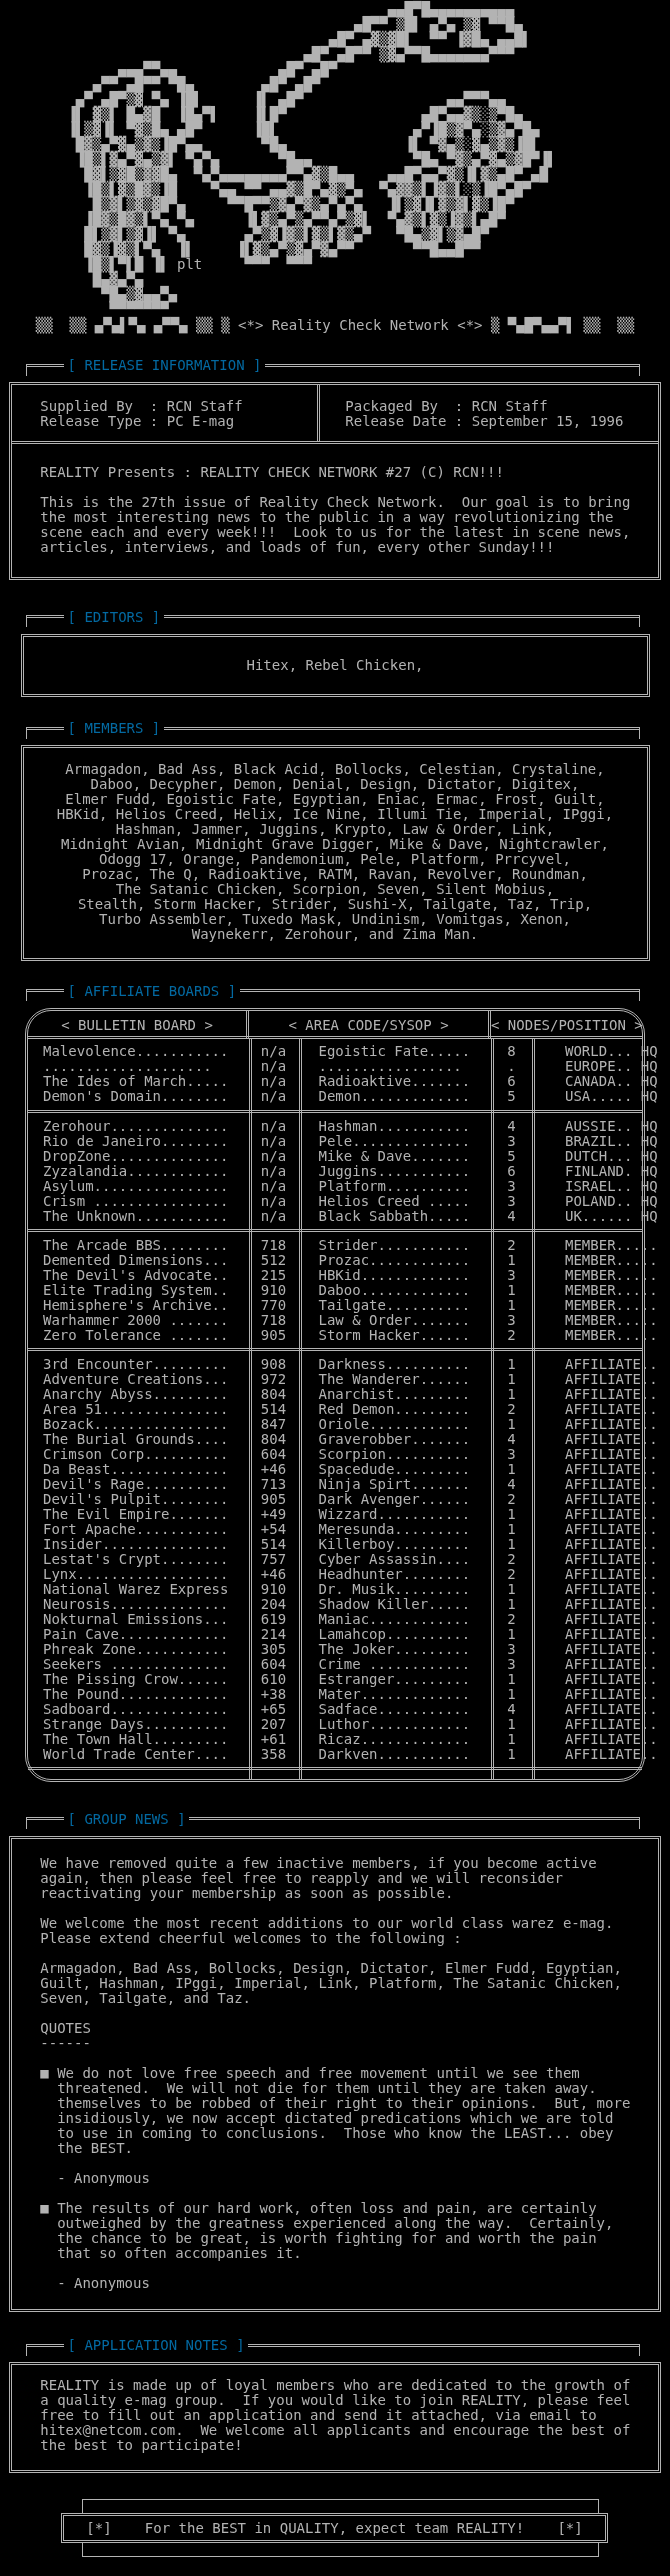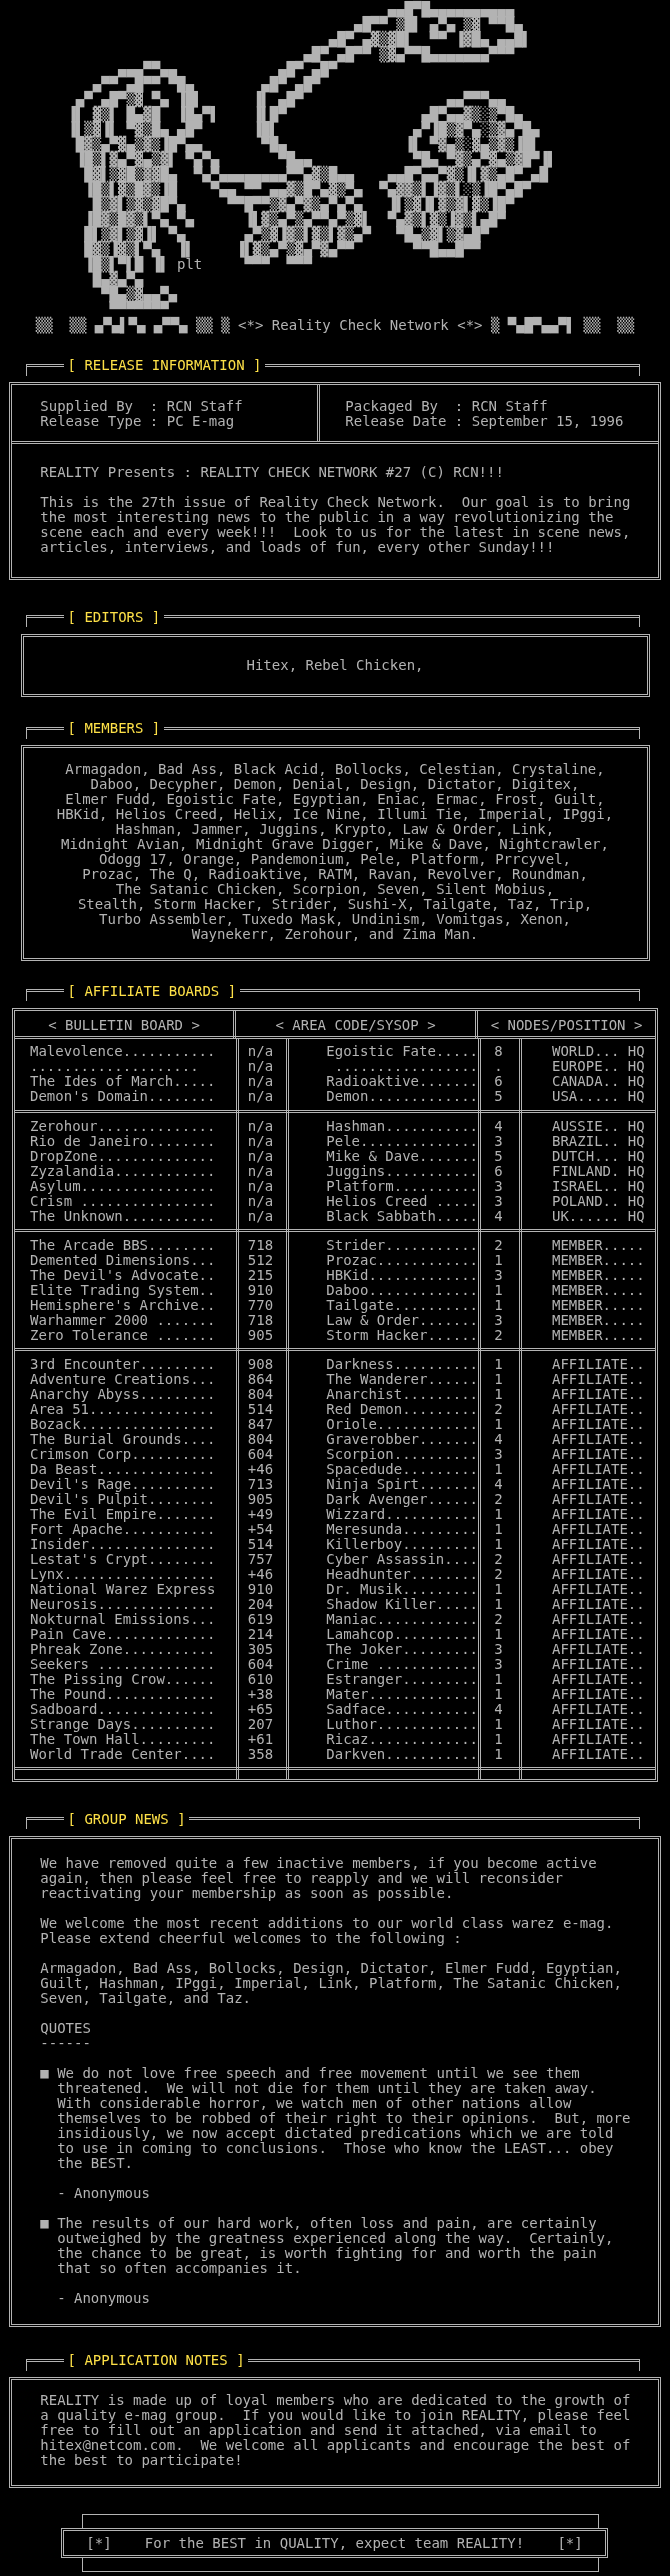--- a/index.html
+++ b/index.html
@@ -19,21 +19,21 @@
 
   
   .banner { display:flex; justify-content:center; align-items:center; height:17px; gap:8.4px; }
   .banner span { white-space:pre; }
 
   
   .sec-hdr { display:flex; margin-left:26px; width:614px; height:18.6px; }
   .tick { width:0.9px; background:#b3b3b3; height:12px; margin-top:7.4px; }
   .fill-s { width:37px; border-top:3.7px double #b3b3b3; margin-top:7.4px; }
   .fill-l { flex:1; border-top:3.7px double #b3b3b3; margin-top:7.4px; }
-  .hdr-label { white-space:pre; padding:0 3.7px; line-height:18.6px; transform:translateY(0px); color:#fde047; }
+  .hdr-label { white-space:pre; padding:0 3.7px; line-height:18.6px; transform:translateY(0px); color:#0369a1; }
 
   
   .box { border:3.7px double #b3b3b3; margin:0 9.3px; }
   .box-sm { border:3.7px double #b3b3b3; margin:0 20.5px; }
 
   
   .rcell1 { display:grid; grid-template-columns:308px 1fr; border-bottom:3.7px double #b3b3b3; }
   .rcol-l { border-right:3.7px double #b3b3b3; padding:14px 0 12px 28px; }
   .rcol-r { padding:14px 0 12px 25px; }
   .lv { white-space:pre; }
@@ -51,21 +51,21 @@
   .th1,.th2 { border-right:3.7px double #b3b3b3; }
   .tbody { position:relative; }
   .vd { position:absolute; top:0; bottom:0; width:0; border-left:3.7px double #b3b3b3; }
   .vd1{left:221px}.vd2{left:271px}.vd3{left:463px}.vd4{left:504px}
   .tgroup { padding:5.6px 0; }
   .tgroup + .tgroup { border-top:3.7px double #b3b3b3; }
   .trow { display:grid; grid-template-columns:221px 49px 193px 41px 1fr; height:15px; }
   .trow span { white-space:pre; }
   .c-bbs { padding-left:15px; }
   .c-area { text-align:center; }
-  .c-sysop { padding-left:20.5px;text-align:right; }
+  .c-sysop { padding-left:20.5px; }
   .c-nodes { text-align:center; }
   .c-pos { padding-left:33px; }
   .tend { border-top:3.7px double #b3b3b3; height:11.2px; }
 
   .news-box { padding:17px 0 18.6px 28px; }
   .an-box { padding:13px 0 17px 28px; }
 
   
   .footer { position:relative; height:67px; margin-top:24px; }
   .fo { position:absolute; left:82px; top:1.9px; width:517px; height:58px; border:0.9px solid #b3b3b3; }
@@ -186,21 +186,21 @@
   <div class="sp22"></div>
 
   <div class="sec-hdr">
     <div class="tick"></div>
     <div class="fill-s"></div>
     <div class="hdr-label">[ AFFILIATE BOARDS ]</div>
     <div class="fill-l"></div>
     <div class="tick"></div>
   </div>
   <div class="sp8"></div>
-  <div class="box" style="margin:0 12px;">
+  <div class="box" style="margin:0 25px;border-radius:26px;">
     <div class="thead">
       <span class="th1">&lt; BULLETIN BOARD &gt;</span>
       <span class="th2">&lt; AREA CODE/SYSOP &gt;</span>
       <span class="th3">&lt; NODES/POSITION &gt;</span>
     </div>
     <div class="tbody">
       <div class="vd vd1"></div>
       <div class="vd vd2"></div>
       <div class="vd vd3"></div>
       <div class="vd vd4"></div>
@@ -363,21 +363,21 @@
           <div class="trow">
             <span class="c-bbs">3rd Encounter.........</span>
             <span class="c-area">908</span>
             <span class="c-sysop">Darkness..........</span>
             <span class="c-nodes">1</span>
             <span class="c-pos">AFFILIATE..</span>
           </div>
 
           <div class="trow">
             <span class="c-bbs">Adventure Creations...</span>
-            <span class="c-area">864</span>
+            <span class="c-area">972</span>
             <span class="c-sysop">The Wanderer......</span>
             <span class="c-nodes">1</span>
             <span class="c-pos">AFFILIATE..</span>
           </div>
 
           <div class="trow">
             <span class="c-bbs">Anarchy Abyss.........</span>
             <span class="c-area">804</span>
             <span class="c-sysop">Anarchist.........</span>
             <span class="c-nodes">1</span>
@@ -612,21 +612,20 @@
         <div class="pline">Seven, Tailgate, and Taz.</div>
       </div>
     <div class="bl"></div>
     <div class="pline">QUOTES</div>
     <div class="pline">------</div>
     <div class="bl"></div>
     <div>
 
     <div class="pline">■ We do not love free speech and free movement until we see them</div>
         <div class="pline">  threatened.  We will not die for them until they are taken away.</div>
-        <div class="pline">  With considerable horror, we watch men of other nations allow</div>
         <div class="pline">  themselves to be robbed of their right to their opinions.  But, more</div>
         <div class="pline">  insidiously, we now accept dictated predications which we are told</div>
         <div class="pline">  to use in coming to conclusions.  Those who know the LEAST... obey</div>
         <div class="pline">  the BEST.</div>
         <div class="pline"></div>
         <div class="pline">  - Anonymous</div>
       </div>
     <div class="bl"></div>
     <div>
 

